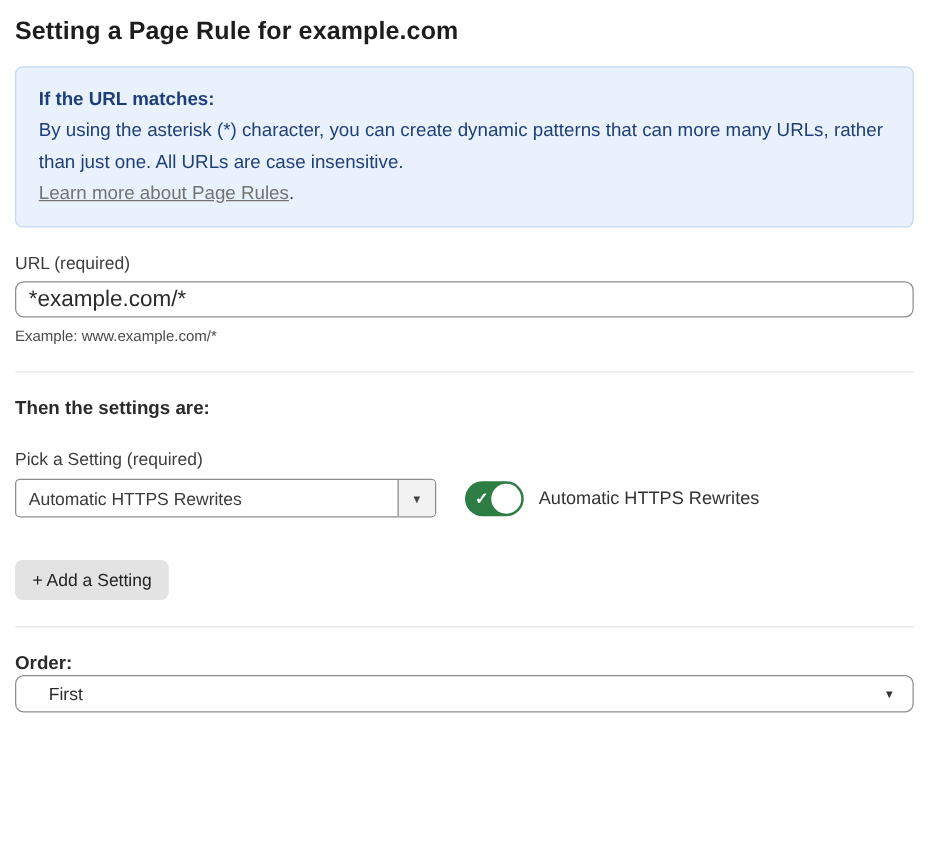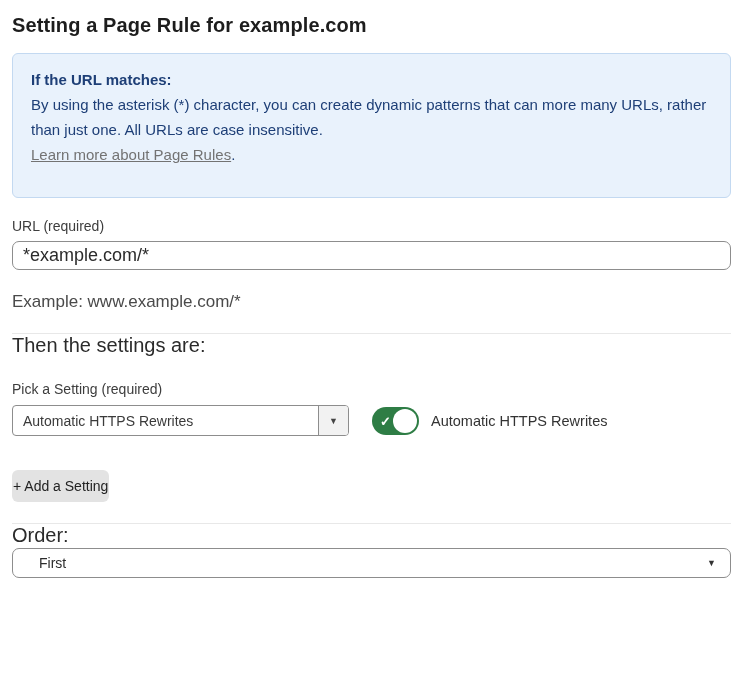--- a/index.html
+++ b/index.html
@@ -15,45 +15,45 @@
   .page-title {
     font-size: 20px; font-weight: bold; color: #1d1d1d;
     letter-spacing: 0.1px; margin-bottom: 16px;
   }
 
   
   .info-box {
     background: #e9f2fc;
     border: 1px solid #c3d9f1;
     border-radius: 6px;
-    padding: 13px 18px 30px 18px;
+    padding: 13px 18px 14px 18px;
     color: #1e3f77;
     font-size: 15px;
     line-height: 25px;
     margin-bottom: 20px;
   }
   .info-heading { font-weight: bold; }
   .info-link {
     color: #737373; text-decoration: underline; cursor: pointer;
   }
 
   .field-label { font-size: 14px; color: #3d3d3d; margin-bottom: 7px; }
 
   .text-input {
     display: block; width: 100%; height: 29px;
     border: 1px solid #8d8d8d; border-radius: 7px;
     padding: 0 10px; font-size: 18px; color: #2b2b2b;
     font-family: "Liberation Sans", sans-serif;
     background: #fff; outline: none;
   }
-  .helper-text { font-size: 17px; color: #4a4a4a; margin-top: 22px; }
+  .helper-text { font-size: 12px; color: #4a4a4a; margin-top: 8px; }
 
   .divider { border: none; border-top: 1px solid #e8e8e8; margin: 21px 0 0 0; }
 
-  .section-heading { font-size: 20px; font-weight: normal; color: #2b2b2b; }
+  .section-heading { font-size: 15px; font-weight: bold; color: #2b2b2b; margin-top: 20px; }
 
   
   .setting-row { display: flex; align-items: center; margin-top: 8px; }
   .picker {
     display: inline-flex; align-items: stretch;
     border: 1px solid #8d8d8d; border-radius: 4px;
     height: 31px; width: 337px; background: #fff;
     cursor: pointer; overflow: hidden;
   }
   .picker-value {
@@ -82,21 +82,21 @@
     background: #ffffff;
   }
   .toggle-label { font-size: 14.5px; color: #333; margin-left: 12px; }
 
   .btn {
     display: inline-block; border: none; border-radius: 6px;
     font-size: 14px; font-family: "Liberation Sans", sans-serif;
     padding: 8px 14px; cursor: pointer; color: #222;
     background: #e3e3e3; line-height: 1;
   }
-  .btn-add { margin-top: 34px; padding: 9px 1px; }
+  .btn-add { margin-top: 34px; padding: 9px 14px; }
 
   
   .select-box {
     position: relative; width: 100%; height: 30px;
     border: 1px solid #8d8d8d; border-radius: 7px;
     background: #fff; display: flex; align-items: center;
     padding: 0 30px 0 26px; font-size: 14px; color: #2b2b2b;
     cursor: pointer; margin-top: 1px;
   }
   .select-arrow {

